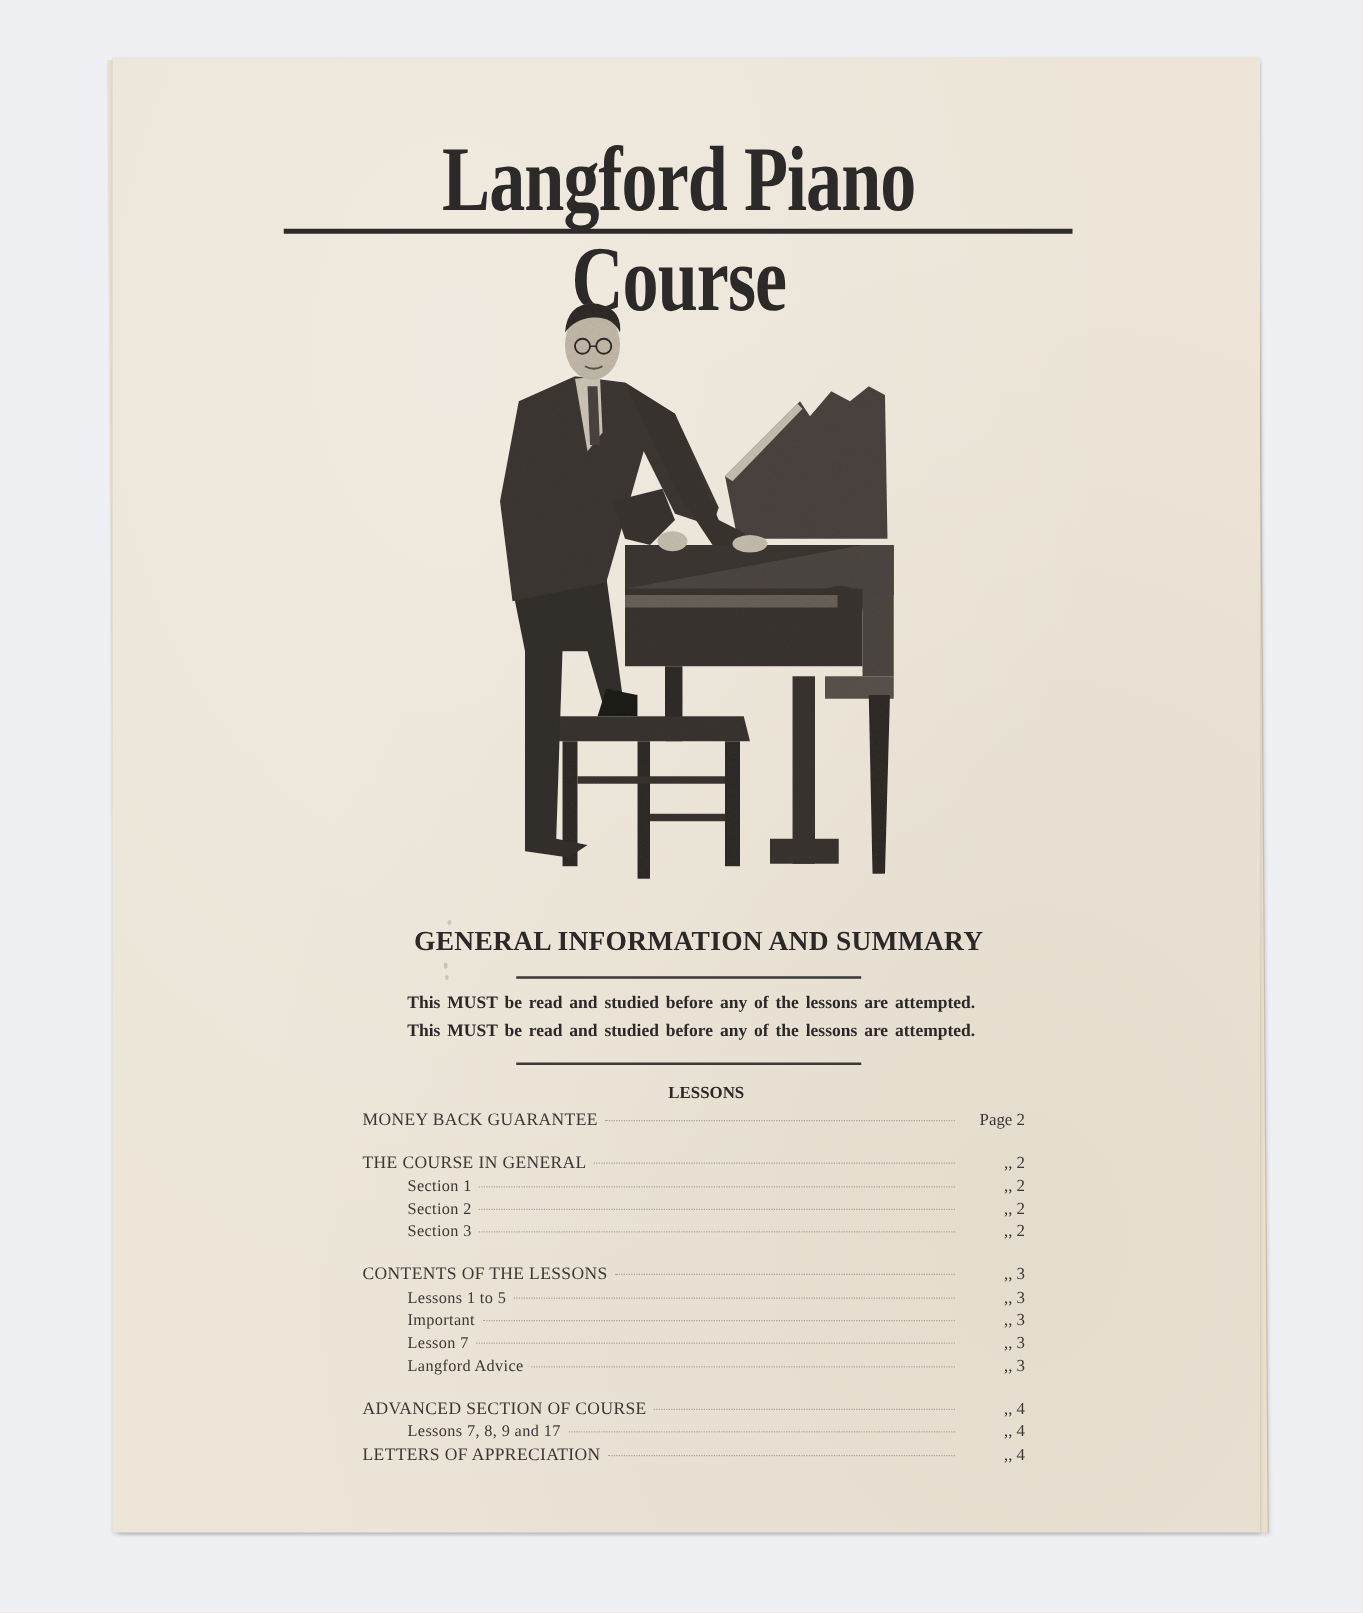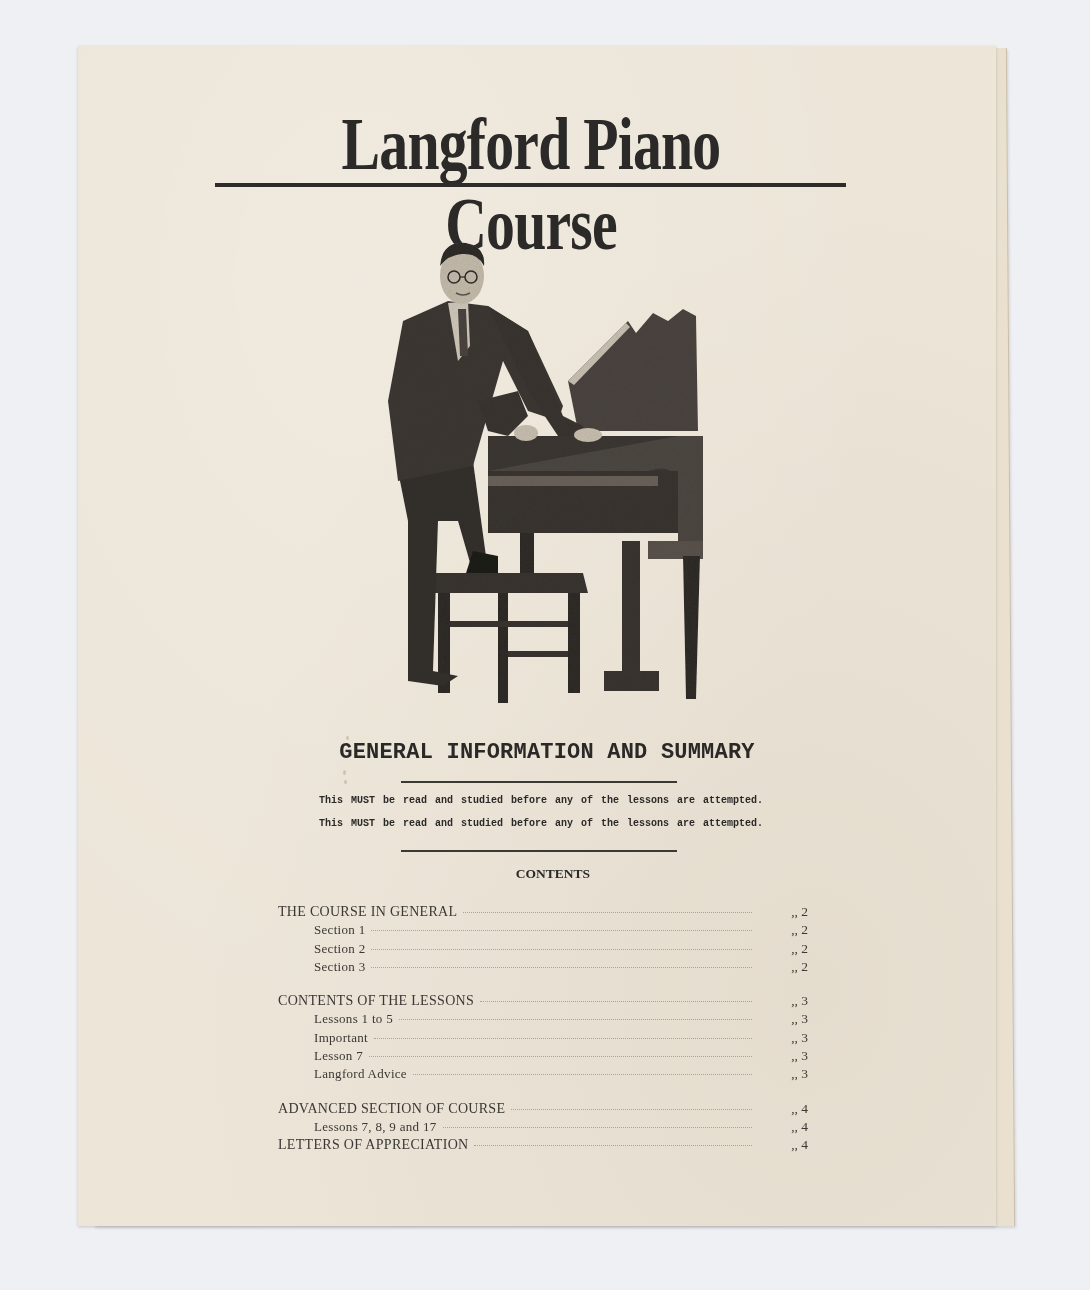--- a/index.html
+++ b/index.html
@@ -10,21 +10,21 @@
     font-family:"Liberation Serif", serif;
   }
   .back-page {
     position:absolute; left:90px; top:48px; width:920px; height:1178px;
     background:#e9e0d0;
     border-right:1px solid #c9bfae;
     transform:skewX(0.4deg);
     box-shadow:1px 2px 3px rgba(0,0,0,0.12);
   }
   .page {
-    position:absolute; left:78px; top:46px; width:918px; height:1180px;
+    position:absolute; left:90px; top:46px; width:918px; height:1180px;
     background:#ece5d8;
     background-image:
       radial-gradient(ellipse at 30% 20%, rgba(255,255,255,0.18), transparent 60%),
       radial-gradient(ellipse at 80% 80%, rgba(160,140,110,0.10), transparent 60%);
     box-shadow:0 1px 3px rgba(0,0,0,0.18);
   }
   .title {
     position:absolute; left:136px; top:58px; width:634px;
     text-align:center;
     font-family:"Liberation Serif", serif;
@@ -39,35 +39,35 @@
   .title-rule {
     position:absolute; left:137px; top:137px; width:631px; height:4px;
     background:#2d2c2a;
   }
   .photo {
     position:absolute; left:300px; top:175px; width:345px; height:500px;
   }
   .section-heading {
     position:absolute; left:196px; top:694px; width:546px;
     text-align:center;
-    font-family:Liberation Mono, monospace;
+    font-family:Liberation Serif, serif;
     font-weight:bold;
     font-size:22px;
     color:#2a2927;
     letter-spacing:0.2px;
   }
   .rule {
     position:absolute; height:1.5px; background:#3a3936;
   }
   .notice {
     position:absolute; left:198px; width:530px;
     text-align:center;
-    font-family:Liberation Mono, monospace;
-    font-weight:bold;
-    font-size:10px;
+    font-family:Liberation Serif, serif;
+    font-weight:bold;
+    font-size:14px;
     color:#2a2927;
     word-spacing:2px;
   }
   .contents-heading {
     position:absolute; left:400px; top:820px; width:150px;
     text-align:center;
     font-family:"Liberation Serif", serif;
     font-weight:bold;
     font-size:13.5px;
     color:#2a2927;
@@ -171,23 +171,28 @@
   <div class="stain" style="left:266px; top:734px; width:3px; height:4px;"></div>
 
   <div class="section-heading">GENERAL INFORMATION AND SUMMARY</div>
   <div class="rule" style="left:323px; top:735px; width:276px;"></div>
 
   <div class="notice" style="top:749px;">This MUST be read and studied before any of the lessons are attempted.</div>
   <div class="notice" style="top:772px;">This MUST be read and studied before any of the lessons are attempted.</div>
 
   <div class="rule" style="left:323px; top:804px; width:276px;"></div>
 
-  <div class="contents-heading">CONTENTS</div>
+  <div class="contents-heading">LESSONS</div>
 
   <div class="toc">
+    <div class="toc-row main">
+      <span class="toc-label">MONEY BACK GUARANTEE</span>
+      <span class="toc-leader"></span>
+      <span class="toc-page">Page 2</span>
+    </div>
     <div class="toc-row main gap">
       <span class="toc-label">THE COURSE IN GENERAL</span>
       <span class="toc-leader"></span>
       <span class="toc-page">,,  2</span>
     </div>
     <div class="toc-row sub">
       <span class="toc-label">Section 1</span>
       <span class="toc-leader"></span>
       <span class="toc-page">,,  2</span>
     </div>

